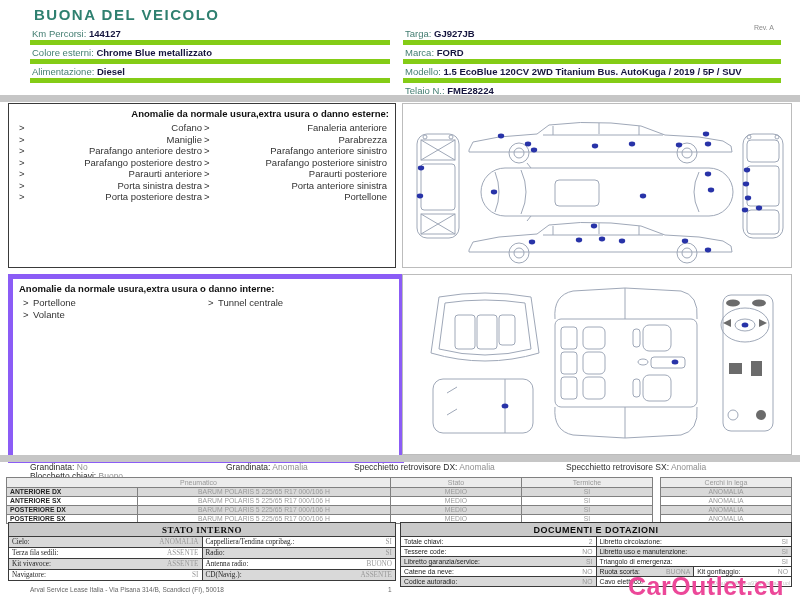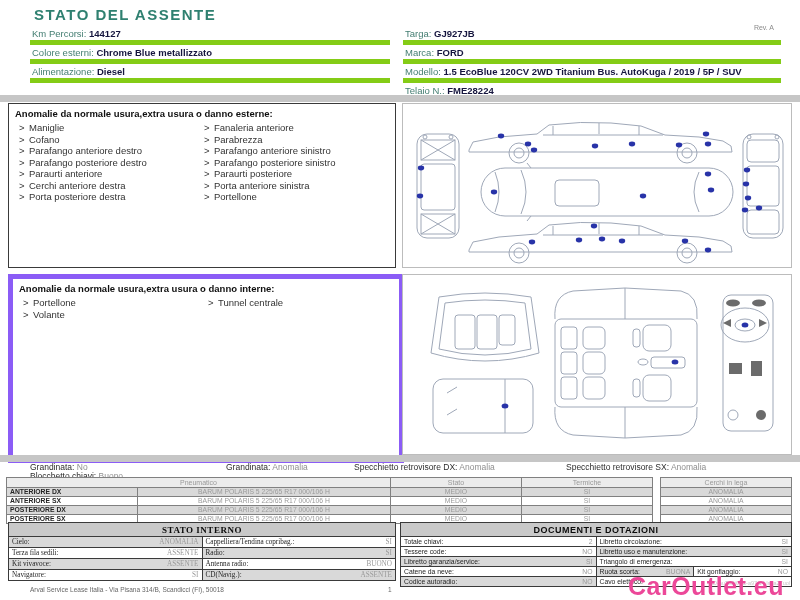--- a/index.html
+++ b/index.html
@@ -13,21 +13,21 @@
   .info-left  { position:absolute; left:30px;  top:26px; width:360px; }
   .info-right { position:absolute; left:403px; top:26px; width:378px; }
   .info-row { border-bottom:5px solid #84cc16; padding:2px 0 1px 2px;
               font-size:9.5px; color:#447e72; }
   .info-row .val { color:#15153e; font-weight:bold; }
 
   .band { position:absolute; left:0; width:800px; height:7px; background:#c6c6c6; }
   #band1 { top:95px; } #band2 { top:455px; }
 
   .box { position:absolute; background:#fff; }
-  #box-ext-list { left:8px;   top:103px; width:386px; height:163px; border:1px solid #3a3a3a; }
+  #box-ext-list { left:8px;   top:103px; width:386px; height:163px; border:1px solid #3a3a3a;text-align:right; }
   #box-ext-diag { left:402px; top:103px; width:388px; height:163px; border:1px solid #bcbcbc; }
   #box-int-list { left:8px;   top:274px; width:386px; height:179px; border:5px solid #8b5cf6; }
   #box-int-diag { left:402px; top:274px; width:388px; height:179px; border:1px solid #bcbcbc; }
 
   .box-title { font-weight:bold; font-size:9.5px; color:#101010; padding:4px 6px 3px; }
   .cols { display:flex; padding:0 8px; }
   .col  { width:50%; }
   .item { font-size:9.5px; color:#333; line-height:11.5px; padding-left:12px; position:relative; }
   .item::before { content:">"; position:absolute; left:2px; color:#333; }
 
@@ -69,21 +69,21 @@
   .diag path, .diag rect, .diag line, .diag circle, .diag ellipse
        { stroke:#9fa8b8; stroke-width:1; fill:none; }
   .diag .dot { fill:#2833a8; stroke:none; }
   .diag .dk  { fill:#6b6b6b; stroke:none; }
 </style>
 </head>
 <body>
 
 <div class="page">
 
-  <div class="title">STATO DEL ASSENTE</div>
+  <div class="title">BUONA DEL VEICOLO</div>
   <div class="rev">Rev. A</div>
 
   <div class="info-left">
     <div class="info-row"><span class="lab">Km Percorsi: </span><span class="val">144127</span></div>
     <div class="info-row"><span class="lab">Colore esterni: </span><span class="val">Chrome Blue metallizzato</span></div>
     <div class="info-row"><span class="lab">Alimentazione: </span><span class="val">Diesel</span></div>
   </div>
 
   <div class="info-right">
     <div class="info-row"><span class="lab">Targa: </span><span class="val">GJ927JB</span></div>
@@ -92,26 +92,26 @@
     <div class="info-row"><span class="lab">Telaio N.: </span><span class="val">FME28224</span></div>
     <div class="info-row"><span class="lab">1a imm.: </span><span class="val">22/02/2022</span></div>
   </div>
 
   <div class="band" id="band1"></div>
 
   <div class="box" id="box-ext-list">
     <div class="box-title">Anomalie da normale usura,extra usura o danno esterne:</div>
     <div class="cols">
       <div class="col">
+        <div class="item">Cofano</div>
         <div class="item">Maniglie</div>
-        <div class="item">Cofano</div>
         <div class="item">Parafango anteriore destro</div>
         <div class="item">Parafango posteriore destro</div>
         <div class="item">Paraurti anteriore</div>
-        <div class="item">Cerchi anteriore destra</div>
+        <div class="item">Porta sinistra destra</div>
         <div class="item">Porta posteriore destra</div>
       </div>
       <div class="col">
         <div class="item">Fanaleria anteriore</div>
         <div class="item">Parabrezza</div>
         <div class="item">Parafango anteriore sinistro</div>
         <div class="item">Parafango posteriore sinistro</div>
         <div class="item">Paraurti posteriore</div>
         <div class="item">Porta anteriore sinistra</div>
         <div class="item">Portellone</div>

